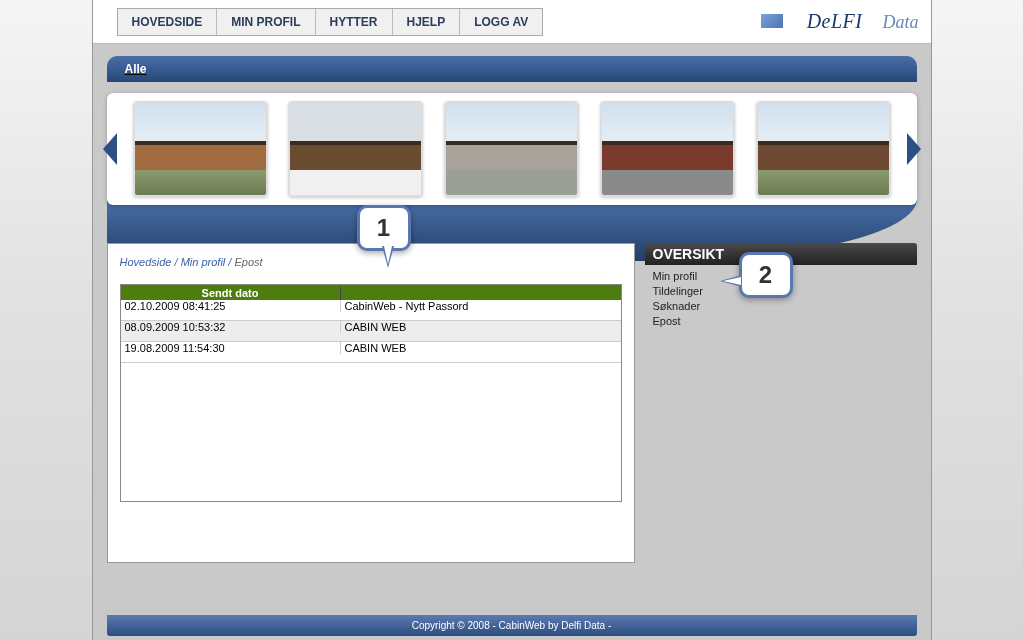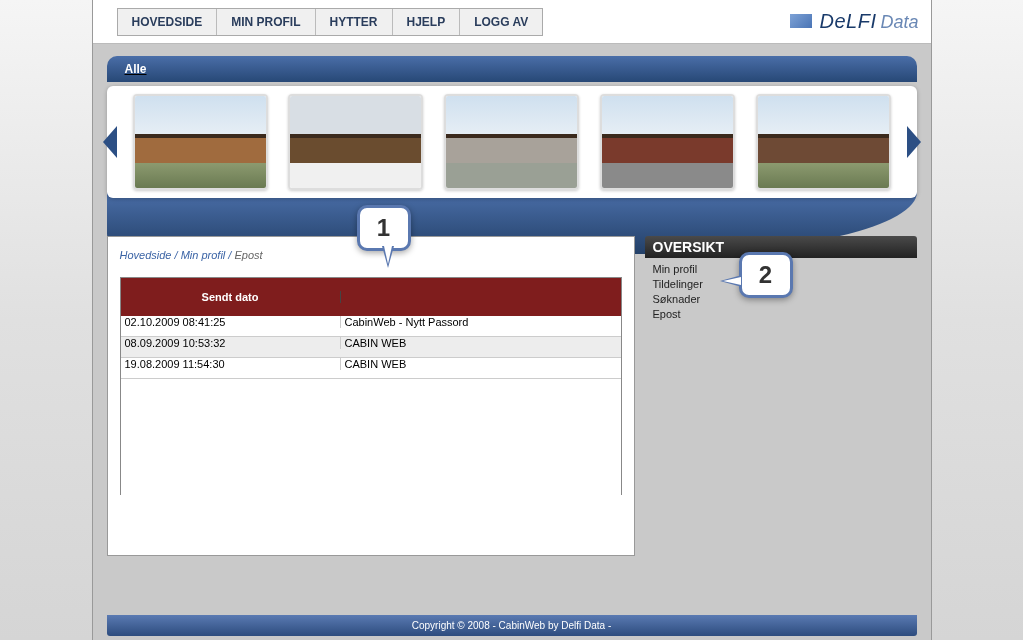--- a/index.html
+++ b/index.html
@@ -40,22 +40,22 @@
     font-weight: bold;
     color: #2a3d5c;
     border-right: 1px solid #bbb;
     cursor: pointer;
     background: #f0f0f0;
   }
   .nav-item:last-child { border-right: none; }
   .logo {
     display: flex;
     align-items: baseline;
-    gap: 4px;
-    font-family: Liberation Sans, sans-serif;
+    gap: 20px;
+    font-family: Liberation Serif, serif;
     padding-right: 6px;
   }
   .logo .sq {
     width: 22px; height: 14px;
     background: linear-gradient(135deg, #7da2d6, #4a74b5);
     display:inline-block;
     margin-right:4px;
   }
   .logo .delfi {
     font-size: 20px;
@@ -63,21 +63,21 @@
     color: #193a6a;
     letter-spacing: 0.5px;
   }
   .logo .data {
     font-size: 18px;
     font-style: italic;
     color: #6a88b5;
   }
   .bluebar-wrap {
     position: relative;
-    height: 30px;
+    height: 37px;
     text-decoration: underline;
   }
   .bluebar {
     margin: 12px 14px 0 14px;
     height: 26px;
     background: linear-gradient(to bottom, #4a6ea8, #274876);
     border-radius: 10px 10px 0 0;
     color: #fff;
     display: flex;
     align-items: center;
@@ -163,26 +163,26 @@
   }
   .breadcrumb a { color: #3a63a5; text-decoration: none; cursor:pointer; }
   .breadcrumb .current { color: #666; }
 
   .table-wrap {
     border: 1px solid #888;
     position: relative;
     height: 218px;
   }
   .table-head {
-    background: #7f1d1d;
+    background: #4d7c0f;
     color: #fff;
     display: flex;
     font-weight: bold;
     font-size: 11px;
-    height: 38px;
+    height: 15px;
     align-items: center;
   }
   .col-date { width: 220px; text-align:center; border-right:1px solid #444; }
   .col-subj { flex:1; text-align:center; }
   .table-body {
     overflow-y: scroll;
     height: 196px;
     background:#fff;
   }
   .row {

